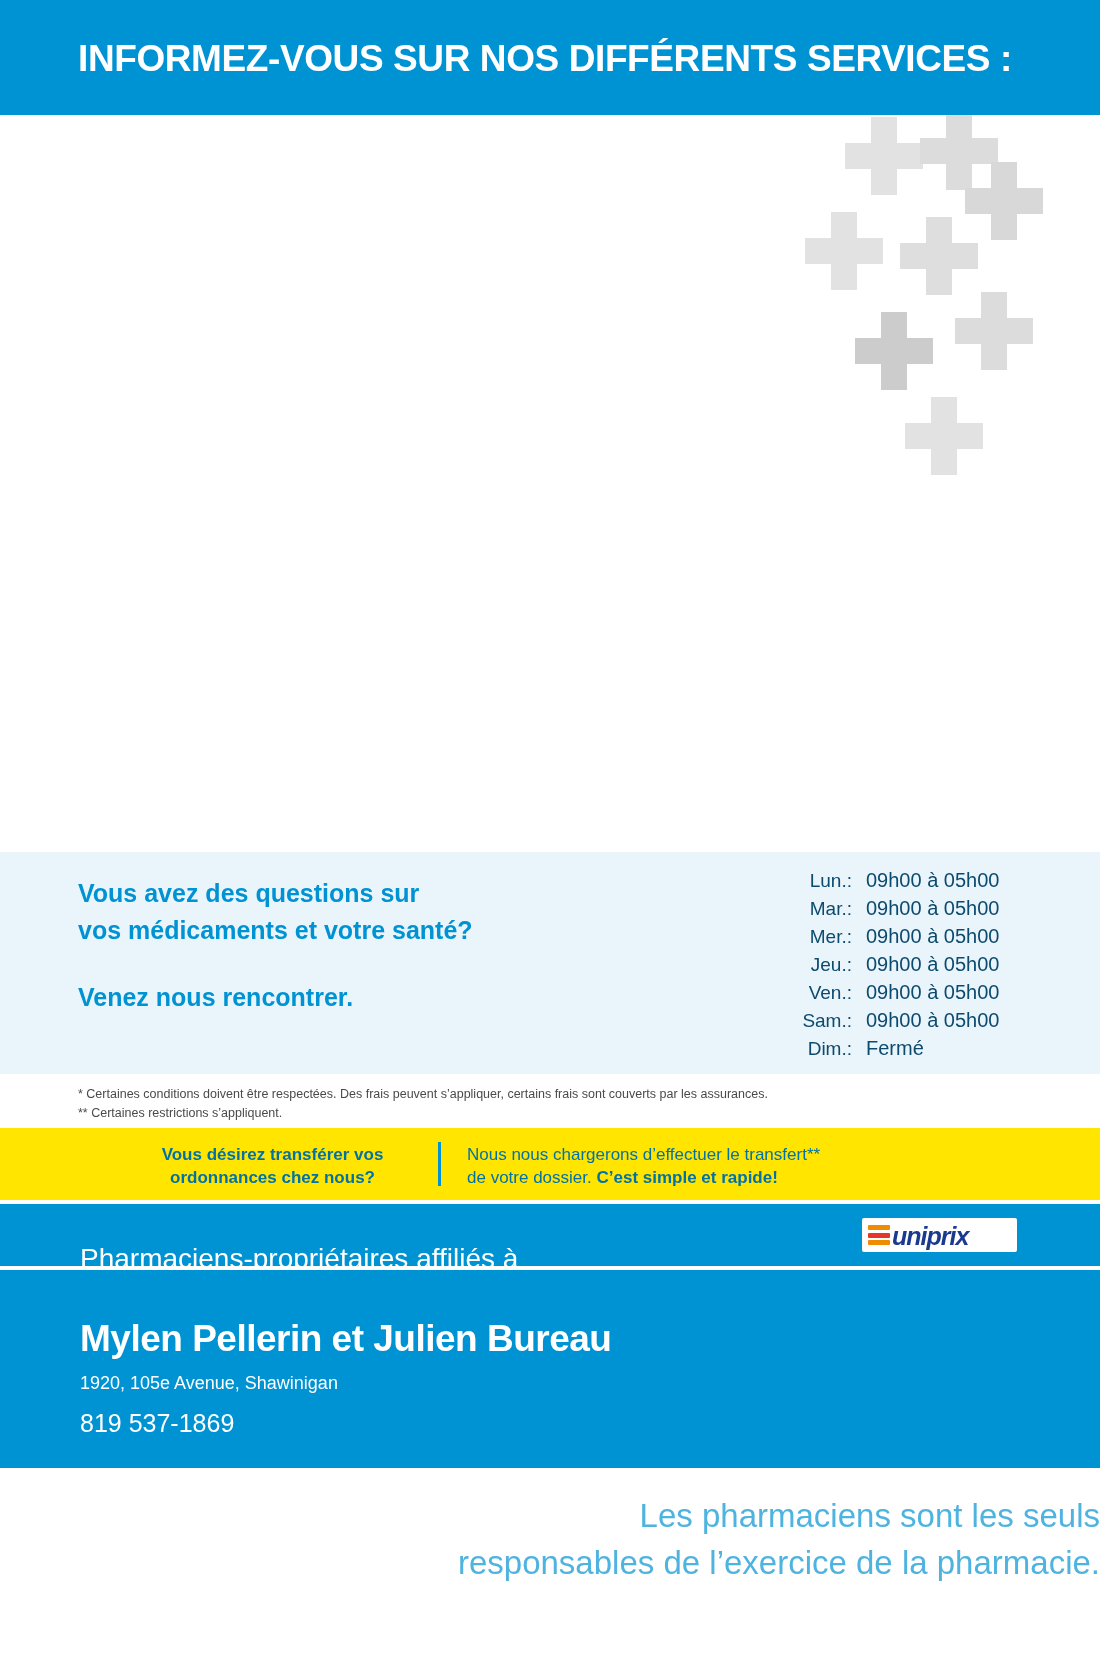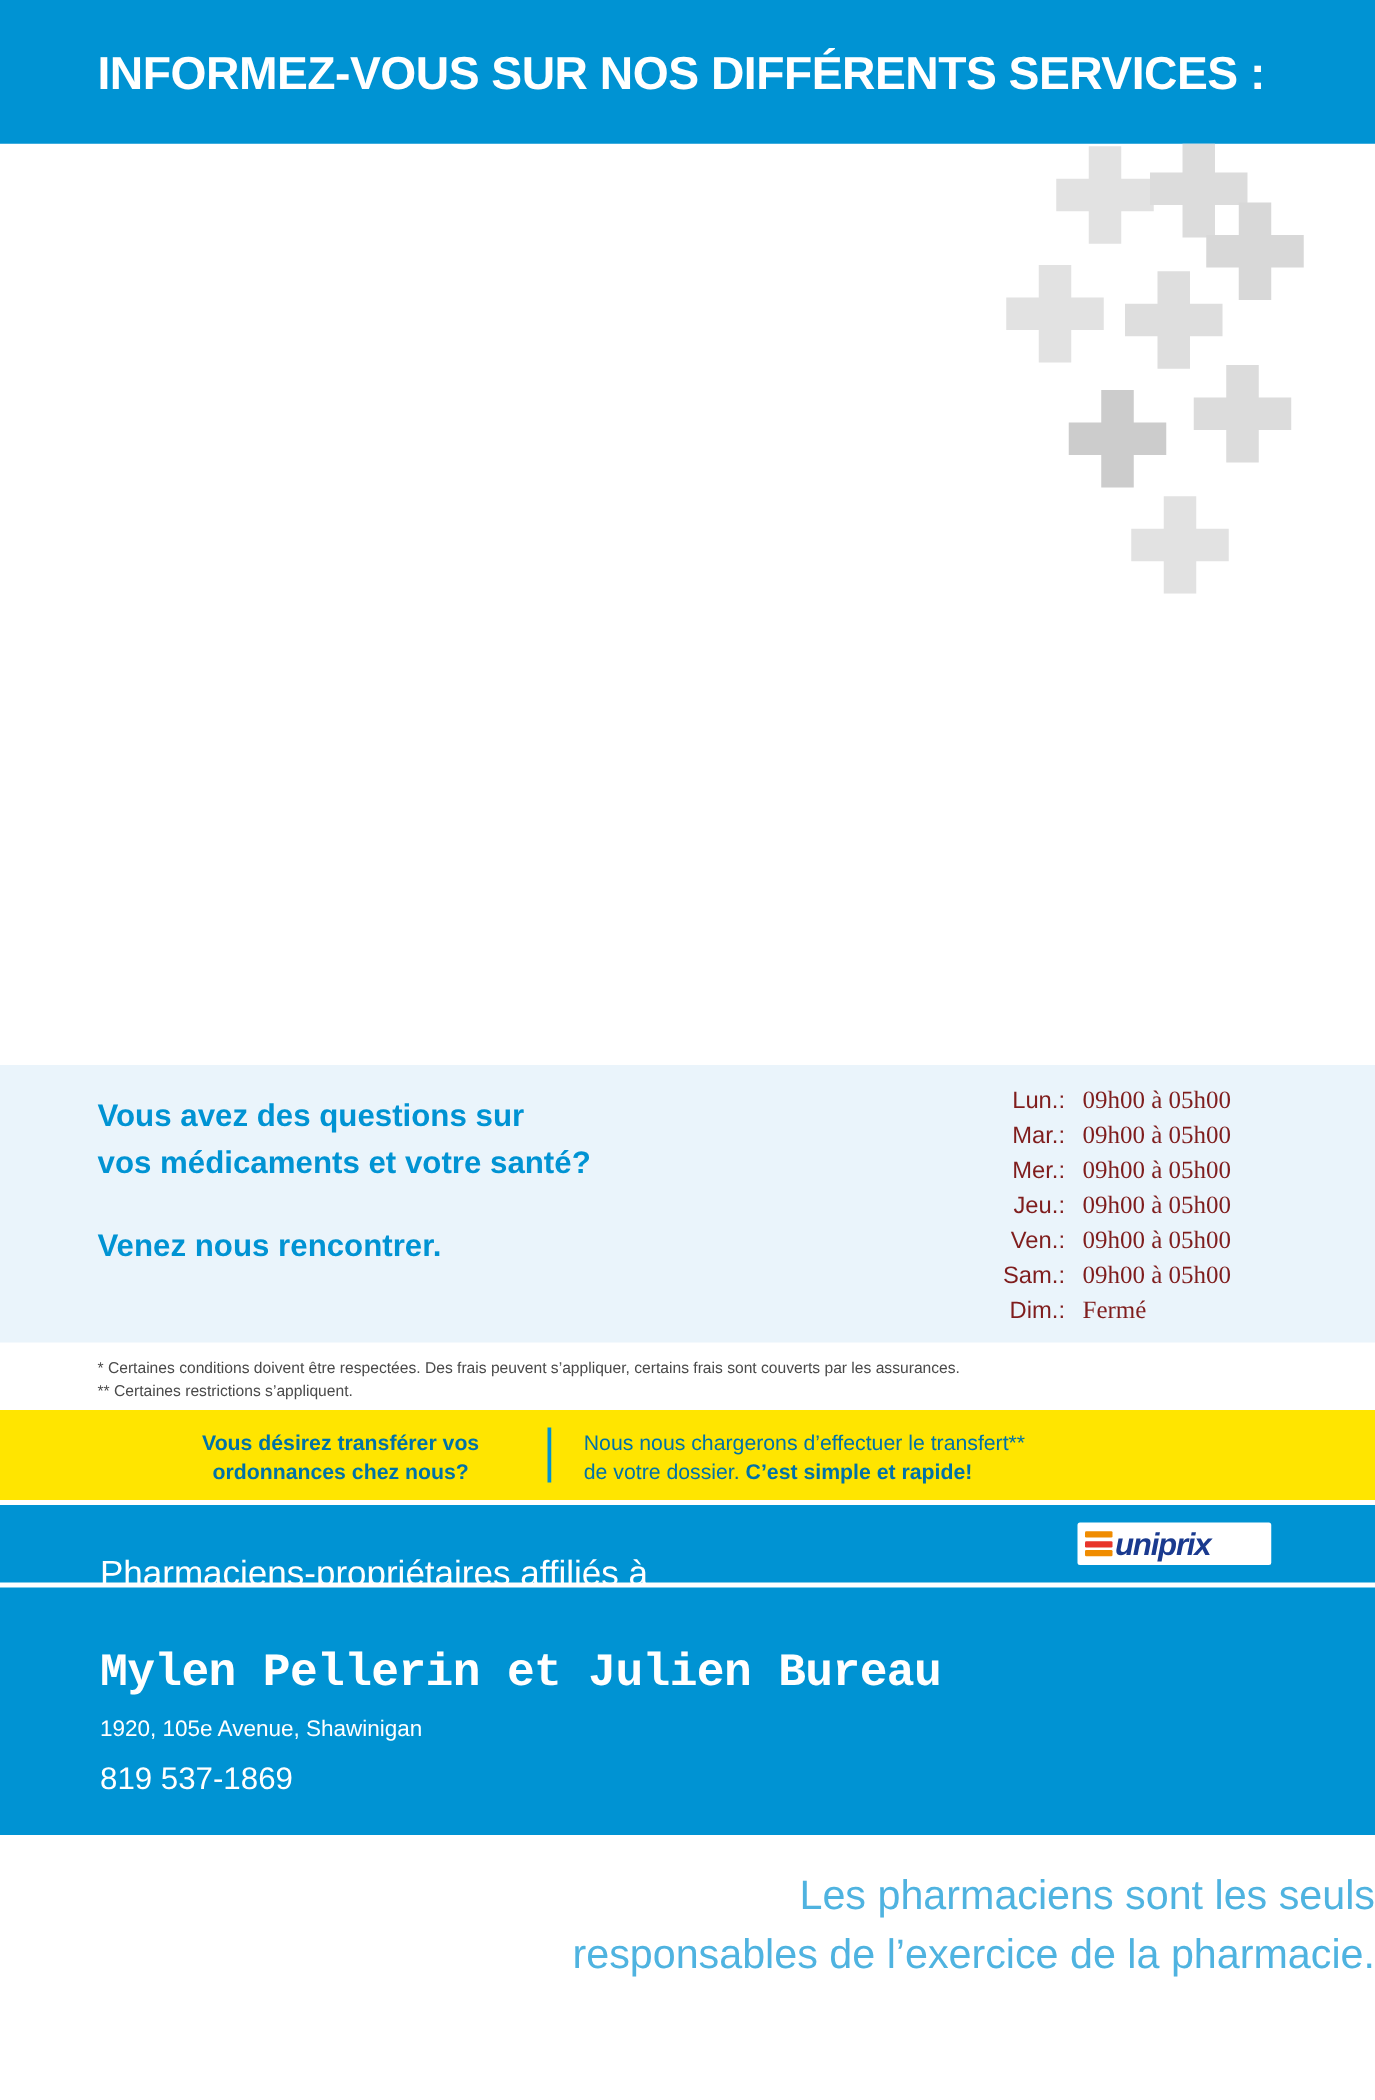--- a/index.html
+++ b/index.html
@@ -93,32 +93,32 @@
   .hours {
     position: absolute;
     left: 780px;
     top: 17px;
     width: 290px;
   }
   .hours-row {
     display: flex;
     align-items: baseline;
     height: 28px;
-    color: #7f1d1d;
+    color: #0c4a6e;
   }
   .hours-day {
     width: 72px;
     text-align: right;
     font-size: 19px;
     padding-right: 14px;
     font-family: "Liberation Sans", sans-serif;
   }
   .hours-val {
     font-size: 20px;
-    font-family: Liberation Serif, serif;
+    font-family: Liberation Sans, sans-serif;
     text-align: center;
   }
 
   
   .footnotes {
     position: absolute;
     left: 78px;
     top: 1085px;
     font-size: 12.5px;
     color: #4a4a4a;
@@ -231,21 +231,21 @@
     background: #0093d3;
   }
   .pharmacist-name {
     position: absolute;
     left: 80px;
     top: 48px;
     font-size: 37px;
     font-weight: bold;
     color: #ffffff;
     letter-spacing: -0.5px;
-    font-family: Liberation Mono, monospace;
+    font-family: Liberation Sans, sans-serif;
   }
   .pharmacy-address {
     position: absolute;
     left: 80px;
     top: 103px;
     font-size: 18px;
     color: #ffffff;
     font-family: "Liberation Sans", sans-serif;
   }
   .pharmacy-phone {

